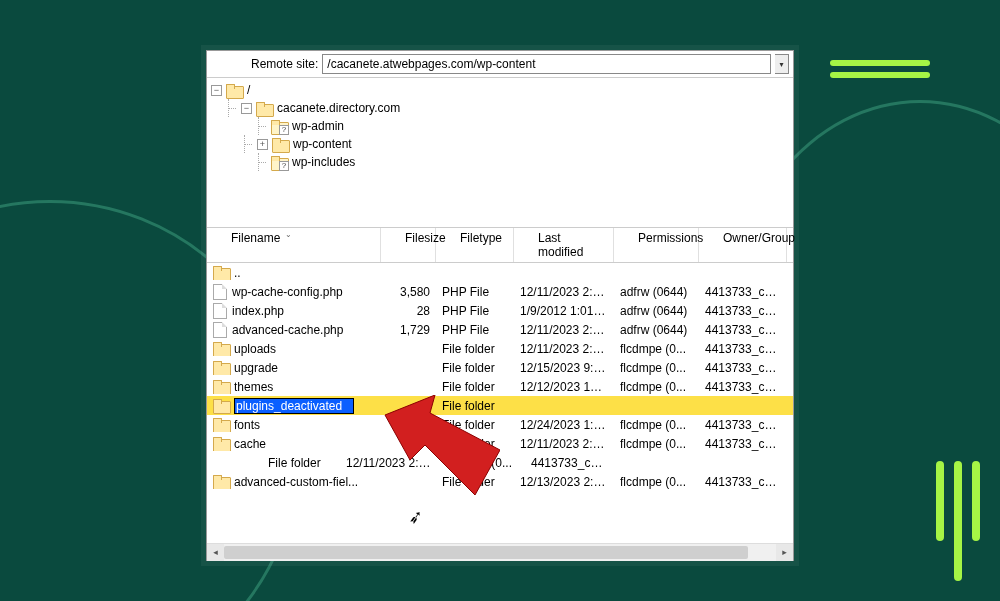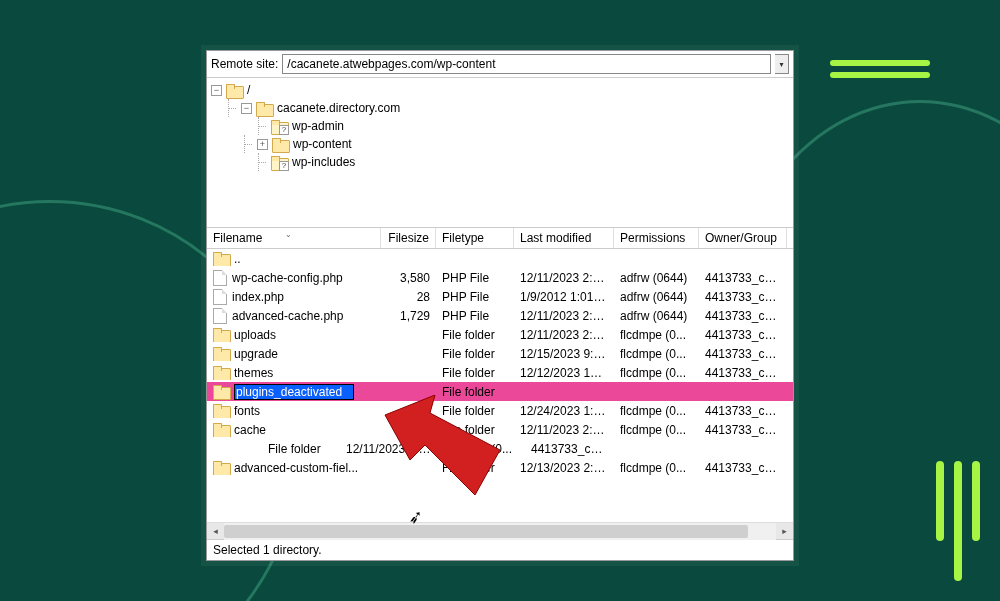--- a/index.html
+++ b/index.html
@@ -42,21 +42,21 @@
   box-shadow: 0 0 0 5px rgba(255,255,255,0.05);
   display: flex; flex-direction: column;
 }
 
 .path-row {
   display: flex; align-items: center;
   padding: 3px 4px;
   border-bottom: 1px solid #ccc;
   gap: 4px;
 }
-.path-label { white-space: nowrap; }
+.path-label { white-space: nowrap; margin-left: 40px; }
 .path-input {
   flex: 1;
   border: 1px solid #888;
   padding: 1px 4px;
   height: 20px;
   font-size: 12px;
   font-family: inherit;
 }
 .path-dd {
   width: 14px; height: 20px;
@@ -142,21 +142,21 @@
 
 .list-header {
   display: flex;
   border-bottom: 1px solid #ccc;
   background: #fff;
   font-size: 12px;
   user-select: none;
 }
 .list-header .col {
   border-right: 1px solid #e0e0e0;
-  padding: 3px 6px;
+  padding: 3px 24px;
   position: relative;
 }
 .col-name { width: 174px; }
 .col-size { width: 55px; text-align: right; }
 .col-type { width: 78px; }
 .col-mod  { width: 100px; }
 .col-perm { width: 85px; }
 .col-own  { width: 88px; border-right: none; }
 .sort-ind {
   position: absolute; top: 2px; left: 78px;
@@ -167,21 +167,21 @@
   flex: 1;
   overflow: hidden;
   background: #fff;
 }
 .row {
   display: flex;
   height: 19px;
   align-items: center;
   font-size: 12px;
 }
-.row.sel { background: #ec4899; }
+.row.sel { background: #fde047; }
 .row .cell { padding: 0 6px; overflow: hidden; white-space: nowrap; text-overflow: ellipsis; }
 .row .cell.name-cell { width: 174px; display:flex; align-items:center; gap:2px; }
 .row .cell.size-cell { width: 55px; text-align: right; }
 .row .cell.type-cell { width: 78px; }
 .row .cell.mod-cell  { width: 100px; }
 .row .cell.perm-cell { width: 85px; }
 .row .cell.own-cell  { width: 88px; }
 
 .rename-input {
   background: #0a5fff;
@@ -438,19 +438,18 @@
     </div>
 
   <div class="hscroll">
     <div class="arrow">◂</div>
     <div class="track">
         <div class="thumb"></div>
       </div>
     <div class="arrow">▸</div>
   </div>
 
-  <div class="status">Selected 1 directory.</div>
 </div>
 
 <svg class="arrow-annotation" viewBox="0 0 120 100">
   <polygon points="5,20 55,0 50,18 120,55 95,100 45,50 30,65" fill="#d21f1f" stroke="#8b0000" stroke-width="1"></polygon>
 </svg>
 <div class="cursor-annotation">➶</div>
 
 </body></html>

